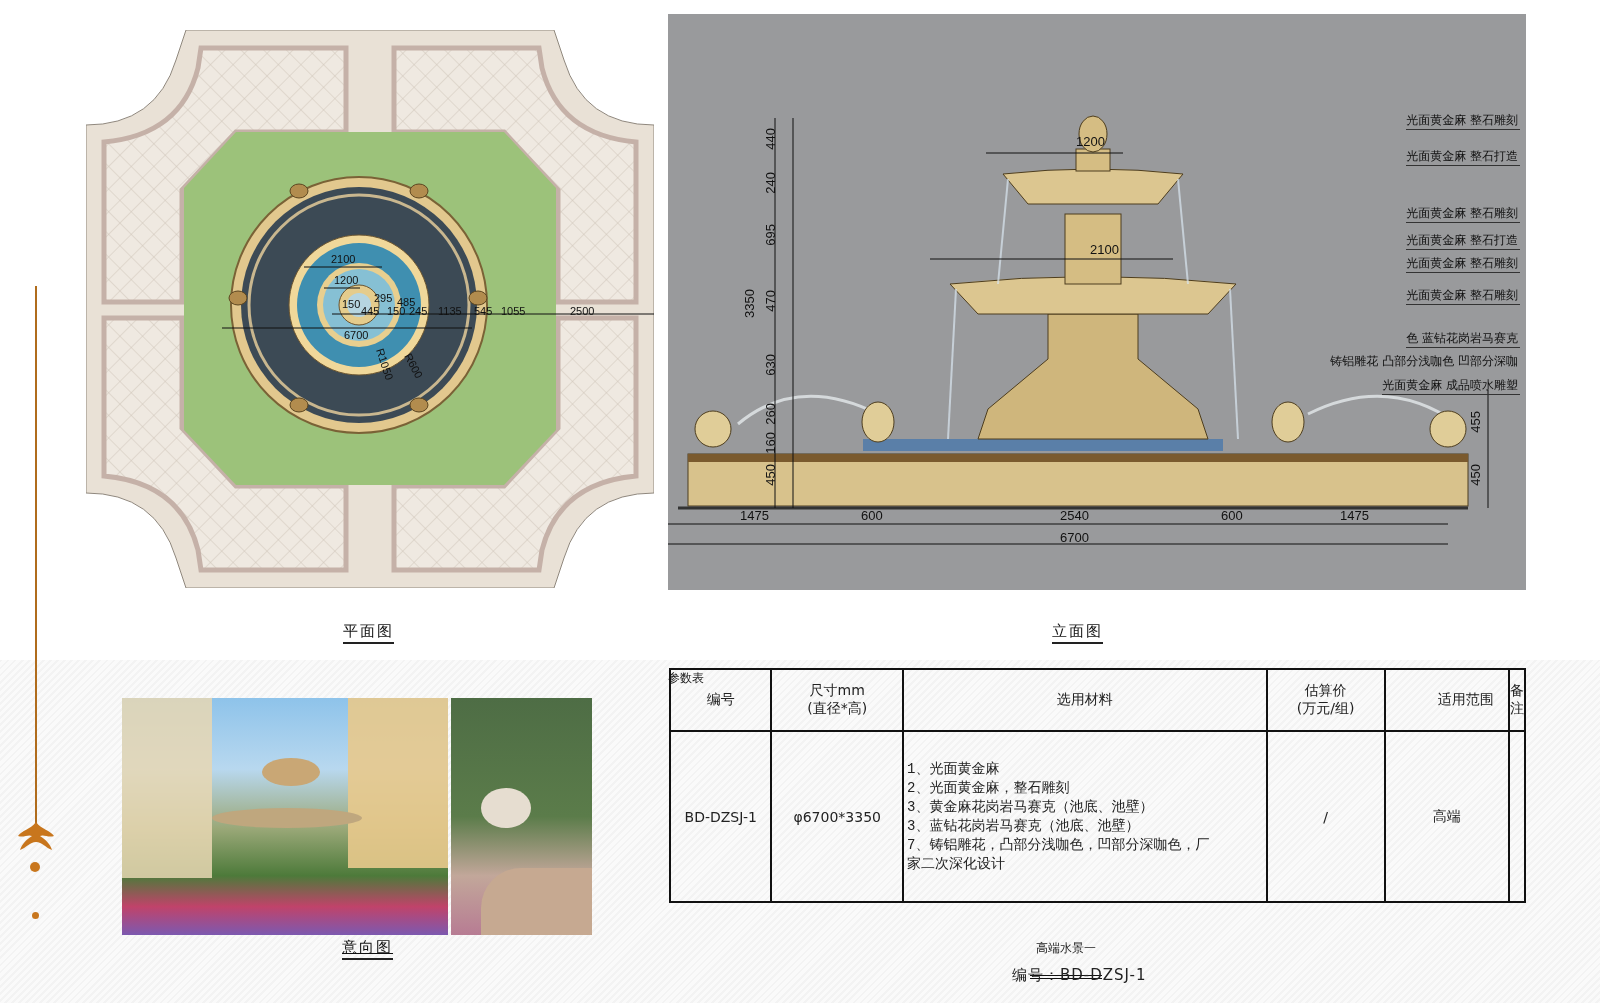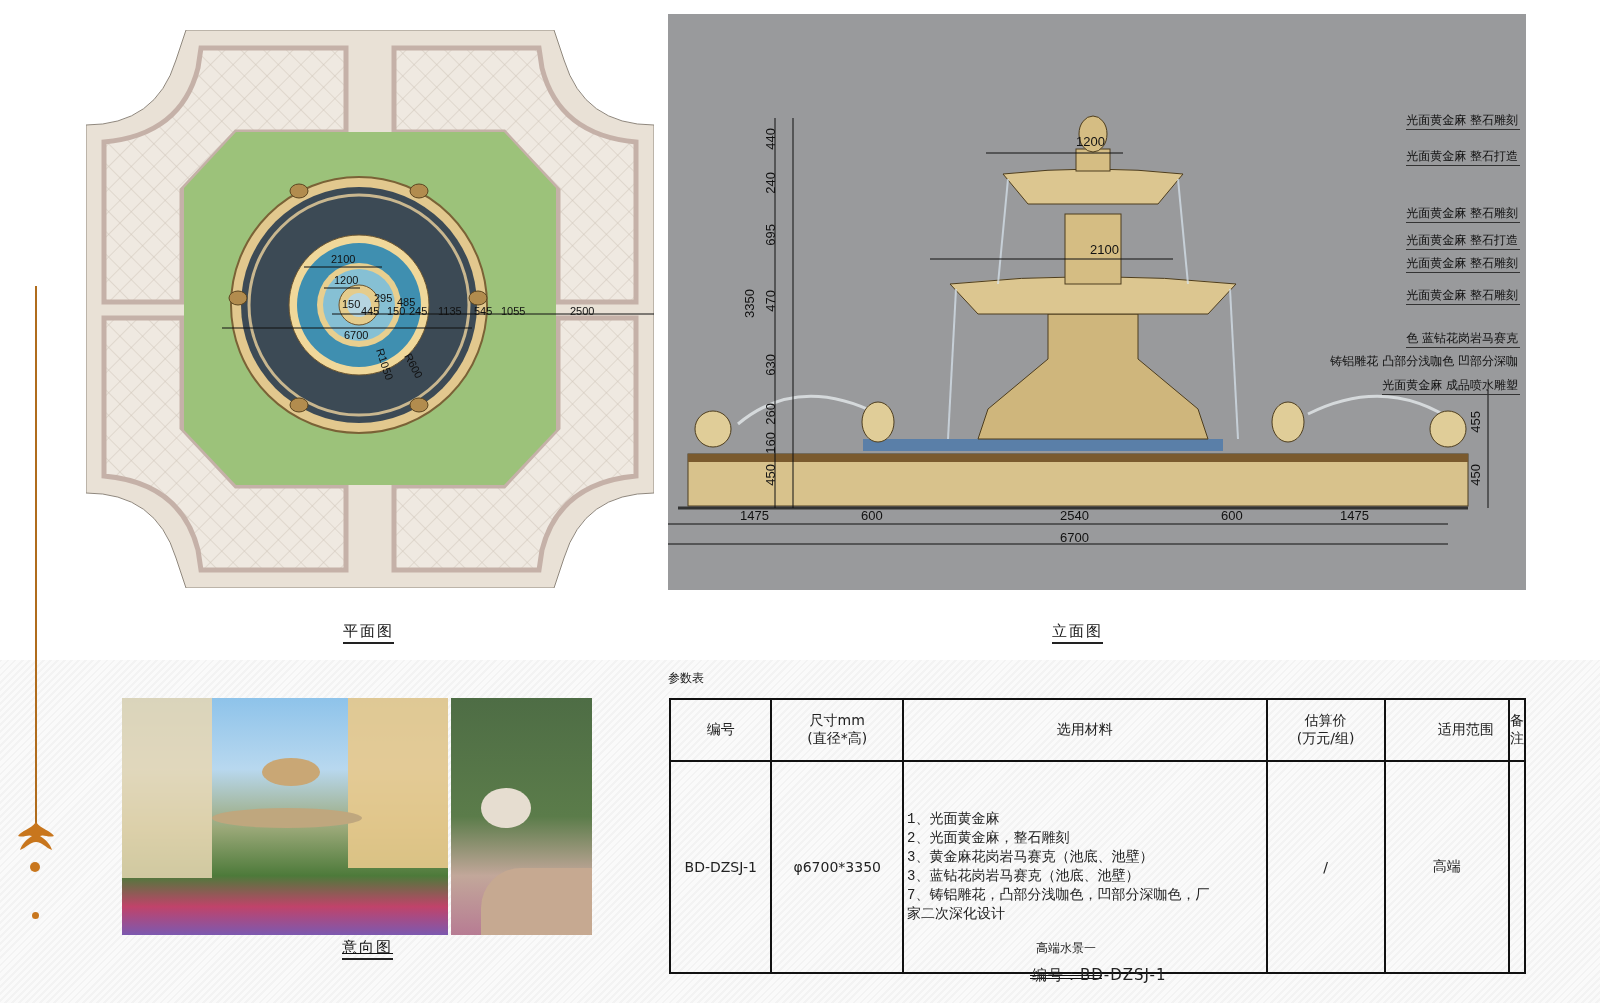--- a/index.html
+++ b/index.html
@@ -11,28 +11,28 @@
   
   .plan{position:absolute;left:86px;top:30px;width:568px;height:558px;}
   .caption{position:absolute;font-size:15px;letter-spacing:2px;border-bottom:2px solid #222;padding-bottom:1px;color:#111;}
   
   .elev{position:absolute;left:668px;top:14px;width:858px;height:576px;background:#999a9c;overflow:hidden;}
   .dim{position:absolute;font-family:"Liberation Sans",sans-serif;font-size:13px;color:#111;}
   .vdim{writing-mode:vertical-rl;transform:rotate(180deg);}
   .callout{position:absolute;right:6px;font-size:12px;color:#111;border-bottom:1px solid #333;text-align:right;white-space:nowrap;padding-right:2px;}
   
   .tbl-title{position:absolute;left:668px;top:670px;font-size:12px;}
-  table.param{position:absolute;left:669px;top:698px;width:857px;height:276px;border-collapse:collapse;font-size:14px;}
+  table.param{position:absolute;left:669px;top:668px;width:857px;height:235px;border-collapse:collapse;font-size:14px;}
   table.param td,table.param th{border:2px solid #111;text-align:center;font-weight:normal;padding:0;}
   table.param th{height:60px;}
   .mat{text-align:left !important;padding-left:3px !important;line-height:19px;font-size:14px;}
   .mat div{white-space:nowrap;font-family:Liberation Mono, monospace;}
   .photo{position:absolute;top:698px;height:237px;overflow:hidden;}
   .bottom-title{position:absolute;left:1030px;top:940px;font-size:12px;border-bottom:4px double #111;padding:0 6px 18px;}
-  .bottom-code{position:absolute;left:1012px;top:966px;font-size:15px;letter-spacing:1px;margin-left:20px;}
+  .bottom-code{position:absolute;left:1012px;top:966px;font-size:15px;letter-spacing:1px;}
 </style>
 </head>
 <body>
 
 <div class="band"></div>
 
 <div class="deco-line"></div>
 <svg class="deco-leaf" viewBox="0 0 40 40">
   <path d="M20 2 C14 10 6 10 2 16 C8 18 12 14 16 16 C10 20 6 24 4 30 C10 28 14 22 20 22 C26 22 30 28 36 30 C34 24 30 20 24 16 C28 14 32 18 38 16 C34 10 26 10 20 2Z" fill="#c8761d"></path>
 </svg>

